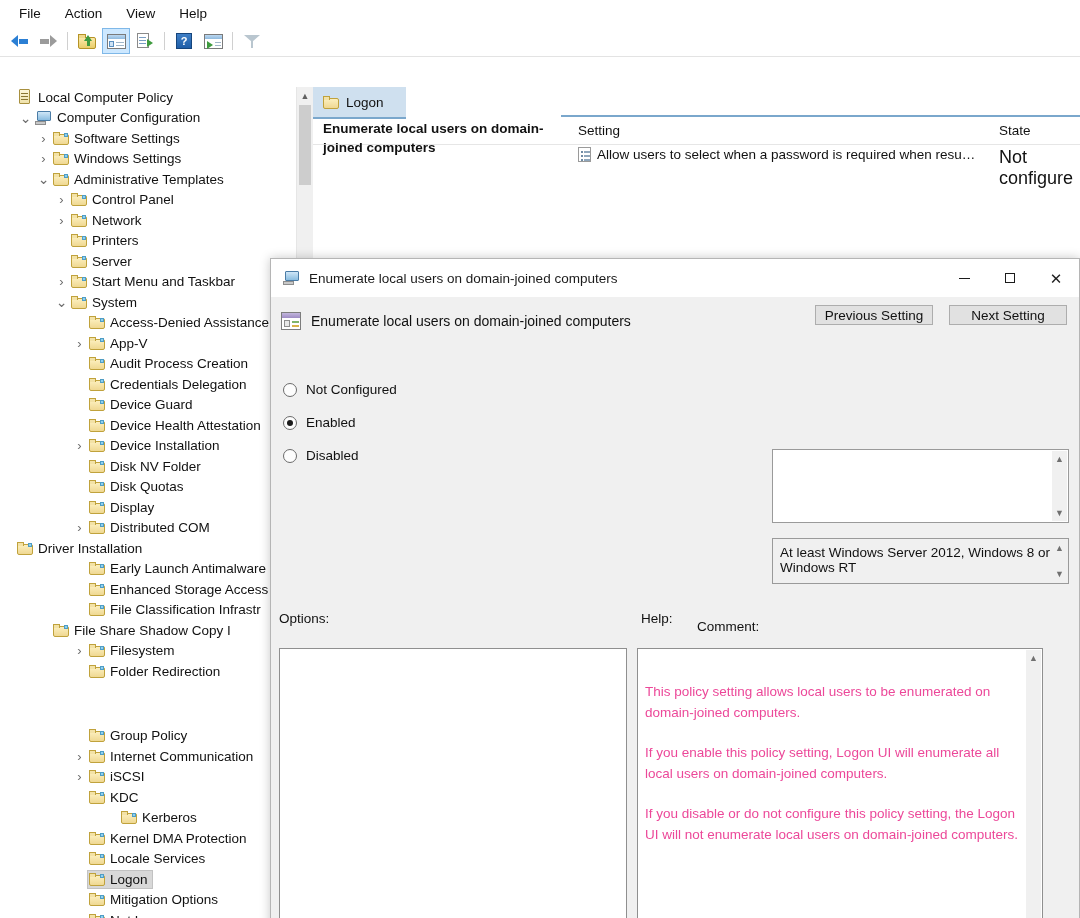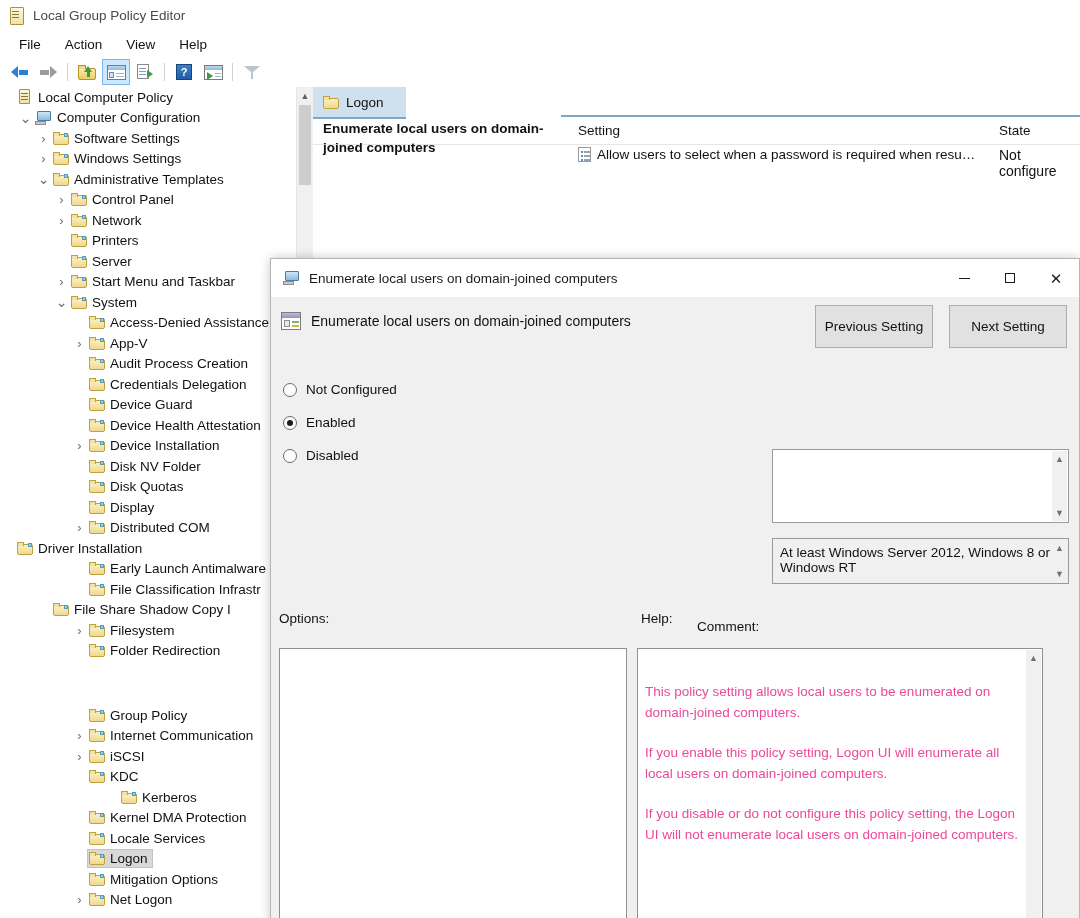--- a/index.html
+++ b/index.html
@@ -94,21 +94,21 @@
   .rightpane{position:absolute;left:313px;top:0;right:0;bottom:0;background:#ffffff;overflow:hidden;}
   .tabstrip{height:30px;position:relative;}
   .tabstrip .tab{position:absolute;left:0;top:0;height:30px;padding:0 22px 0 10px;background:#cfe0ef;border-bottom:2px solid #7aa7cc;display:flex;align-items:center;gap:7px;font-size:13.5px;color:#111;}
   .tabstrip .rest{position:absolute;left:248px;right:0;bottom:0;height:2px;background:#7aa7cc;}
 
   .listhead{height:27px;display:flex;align-items:center;border-bottom:1px solid #e6e6e6;}
   .colsetting{position:absolute;left:265px;font-size:13.5px;color:#111;}
   .colstate{position:absolute;left:686px;font-size:13.5px;color:#111;}
   .descblock{position:absolute;left:10px;top:32px;width:245px;font-size:13.5px;font-weight:bold;color:#111;line-height:19px;}
   .listrow{position:absolute;left:265px;top:60px;display:flex;align-items:center;gap:6px;font-size:13.5px;color:#111;}
-  .state1{position:absolute;left:686px;top:60px;font-size:14px;color:#111;}
+  .state1{position:absolute;left:686px;top:60px;font-size:18px;color:#111;}
   .pol-ico{width:13px;height:15px;position:relative;flex:0 0 13px;background:#fff;border:1px solid #9a9a9a;box-sizing:border-box;}
   .pol-ico i{position:absolute;left:5px;height:1.5px;width:6px;background:#8fa6bb;}
   .pol-ico b{position:absolute;left:2px;width:2px;height:2px;background:#6f8aa3;}
 
   
   .dialog{position:absolute;left:270px;top:171px;width:810px;height:747px;background:#f0f0f0;border:1px solid #b5b5b5;box-sizing:border-box;box-shadow:0 0 10px rgba(0,0,0,.22);}
   .dlg-title{height:38px;background:#ffffff;display:flex;align-items:center;padding-left:12px;position:relative;}
   .dlg-title .dt-text{font-size:13.5px;color:#1b1b1b;margin-left:9px;}
   .dlg-caps{position:absolute;right:0;top:0;height:38px;display:flex;}
   .capbtn{width:46px;height:38px;display:flex;align-items:center;justify-content:center;color:#1b1b1b;}
@@ -118,21 +118,21 @@
 
   .dlg-hdr{height:48px;background:#f0f0f0;display:flex;align-items:center;padding-left:10px;position:relative;}
   .dlg-hdr .hdr-text{font-size:14px;color:#111;margin-left:10px;}
   .setting-ico{width:20px;height:18px;position:relative;background:#ffffff;border:1px solid #7d7d7d;box-sizing:border-box;flex:0 0 20px;}
   .setting-ico .cap{position:absolute;left:0;top:0;right:0;height:5px;background:linear-gradient(#c3b6dd,#9e8cc4);}
   .setting-ico .sq{position:absolute;left:2px;top:7px;width:6px;height:7px;background:#e8e8e8;border:1px solid #8e8e8e;box-sizing:border-box;}
   .setting-ico .ln{position:absolute;left:10px;height:1.5px;background:#7fb46a;width:7px;}
   .setting-ico .ln2{background:#d9b44a;}
 
   .navbtns{position:absolute;right:12px;top:8px;display:flex;gap:16px;}
-  .wbtn{background:#e1e1e1;border:1px solid #adadad;font-family:"Liberation Sans",sans-serif;font-size:13.5px;color:#111;padding:0;height:43px;min-width:118px;cursor:default;}
+  .wbtn{background:#e1e1e1;border:1px solid #adadad;font-family:"Liberation Sans",sans-serif;font-size:13.5px;color:#111;padding:0;height:20px;min-width:118px;cursor:default;}
 
   .dlg-body{position:relative;height:661px;}
 
   .radios{position:absolute;left:12px;top:28px;width:195px;}
   .radio{display:flex;align-items:center;height:33px;gap:9px;}
   .rdot{width:14px;height:14px;border-radius:50%;border:1px solid #6b6b6b;background:#fdfdfd;box-sizing:border-box;position:relative;flex:0 0 14px;}
   .rdot.on::after{content:"";position:absolute;left:3px;top:3px;width:6px;height:6px;border-radius:50%;background:#1b1b1b;}
   .radio .rl{font-size:13.5px;color:#111;}
 
   .lbl{position:absolute;font-size:13.5px;color:#111;}
@@ -155,29 +155,20 @@
   .pane-help{left:366px;top:303px;width:406px;height:383px;}
   .helptext{position:absolute;left:7px;top:5px;right:22px;font-size:13.5px;color:#ec4899;line-height:20.5px;margin-top:28px;}
   .helptext p{margin:0 0 20px 0;}
   .helptext p:last-child{margin-bottom:0;}
 </style>
 </head>
 <body>
 
 <div class="app">
 
-  <div class="titlebar">
-    <span class="win-icon">
-      <span class="scroll"></span>
-        <span class="l1"></span>
-        <span class="l2"></span>
-        <span class="l3"></span>
-    </span>
-    <span class="tb-text">Local Group Policy Editor</span>
-  </div>
 
   <div class="menubar">
     <div class="mi">File</div>
     <div class="mi">Action</div>
     <div class="mi">View</div>
     <div class="mi">Help</div>
   </div>
 
   <div class="toolbar">
     <div class="tbtn">
@@ -497,20 +488,31 @@
         </div>
         <div class="tnode" style="padding-left: 72px;">
           <span class="chev"></span>
           <span class="tlabel-wrap">
             <span class="f-ico">
               <span class="fb"></span>
               <span class="ft"></span>
               <span class="fc"></span>
             </span>
             <span class="tlabel">Early Launch Antimalware</span>
+          </span>
+        </div>
+        <div class="tnode" style="padding-left: 72px;">
+          <span class="chev"></span>
+          <span class="tlabel-wrap">
+            <span class="f-ico">
+              <span class="fb"></span>
+              <span class="ft"></span>
+              <span class="fc"></span>
+            </span>
+            <span class="tlabel">Enhanced Storage Access</span>
           </span>
         </div>
         <div class="tnode" style="padding-left: 72px;">
           <span class="chev"></span>
           <span class="tlabel-wrap">
             <span class="f-ico">
               <span class="fb"></span>
               <span class="ft"></span>
               <span class="fc"></span>
             </span>

